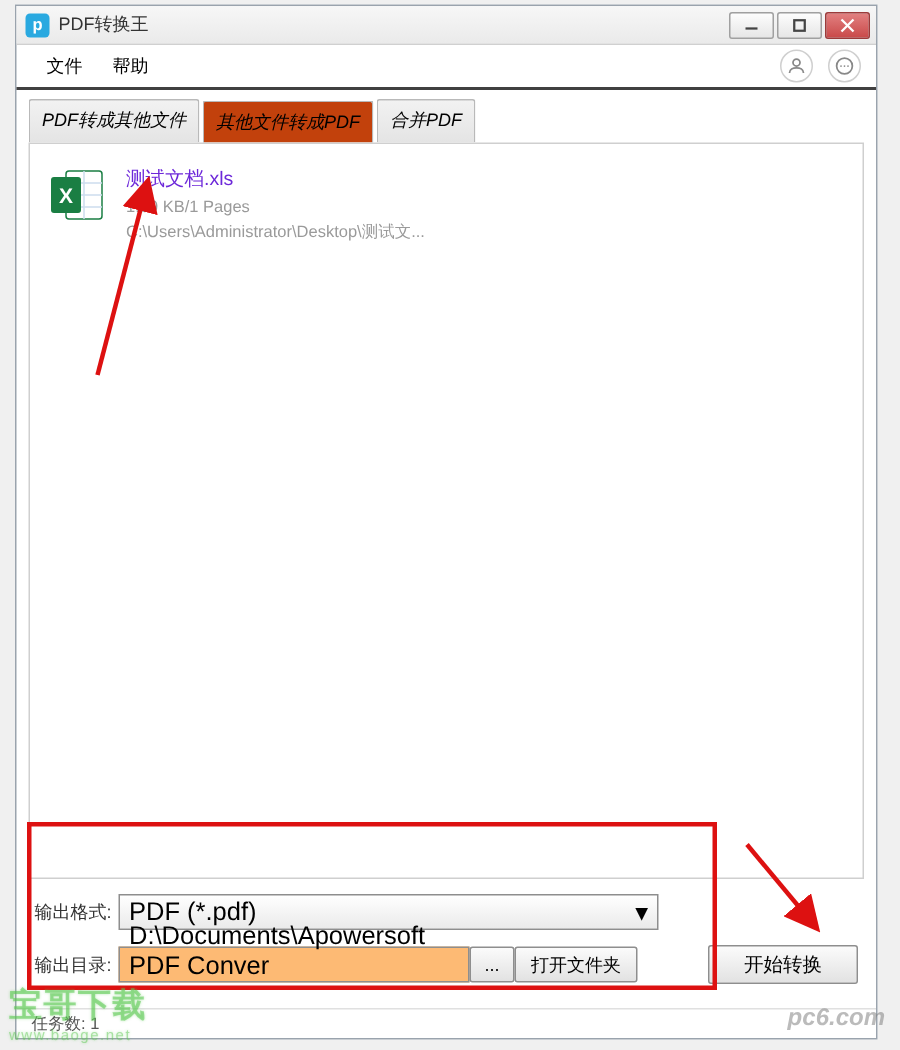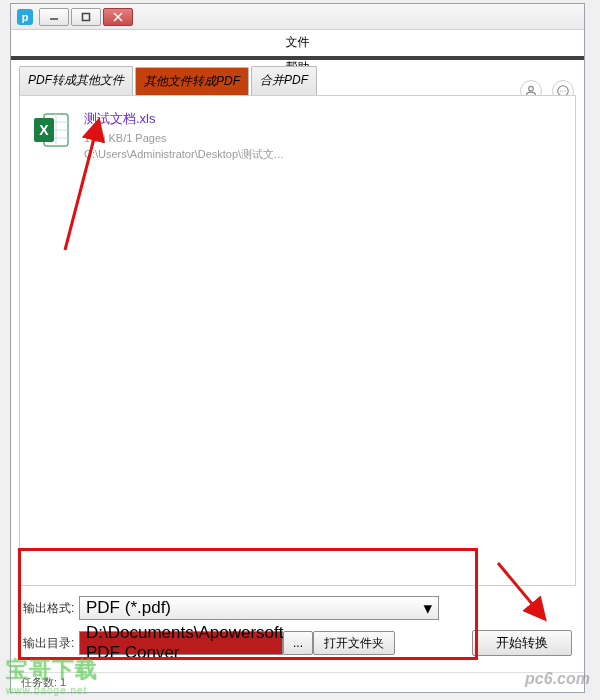--- a/index.html
+++ b/index.html
@@ -49,22 +49,21 @@
     border-radius: 2px;
     font-size: 10px;
     cursor: pointer;
   }
   .win-btn.close { background: linear-gradient(#e28080,#c94a4a); color:#fff; border-color:#9c3a3a;}
   .menubar {
     height: 30px;
     display: flex;
     align-items: center;
     padding: 0 10px;
-    border-bottom: 4px solid #404040;
-    flex-direction: column;
+    border-bottom: 2px solid #404040;
   }
   .menu-item { padding: 4px 10px; cursor: pointer; }
   .menubar-right { margin-left: auto; display:flex; gap:10px; align-items:center;}
   .icon-btn {
     width: 22px; height: 22px;
     border: 1px solid #cfcfcf;
     border-radius: 50%;
     display: flex; align-items:center; justify-content:center;
     cursor: pointer;
     color:#888;
@@ -125,21 +124,21 @@
   .form-label { width: 56px; font-size: 12px; color:#333;}
   .select,.text-input {
     height: 24px;
     border: 1px solid #8e8e8e;
     background: linear-gradient(#fff,#eaeaea);
     padding: 0 6px;
     font-size: 17px;
     display:flex;align-items:center;justify-content:space-between;
   }
   .select { width: 360px; cursor: pointer;}
-  .text-input { width: 204px; background:#b91c1c; }
+  .text-input { width: 234px; background:#fdba74;align-items:flex-end; }
   .btn {
     height: 24px;
     padding: 0 10px;
     border: 1px solid #8e8e8e;
     background: linear-gradient(#fbfbfb,#e2e2e2);
     cursor: pointer;
     display:flex;align-items:center;justify-content:center;
     font-size:12px;
     border-radius:2px;
   }
@@ -176,20 +175,21 @@
     pointer-events:none;
   }
 </style>
 </head>
 <body>
 
 <div class="window">
 
   <div class="titlebar">
     <div class="app-icon">p</div>
+    <div class="title-text">PDF转换王</div>
     <div class="win-controls">
       <div class="win-btn">
         <svg width="10" height="10">
             <line x1="1" y1="7" x2="9" y2="7" stroke="#444" stroke-width="1.5"></line>
           </svg>
       </div>
       <div class="win-btn">
         <svg width="10" height="10">
             <rect x="1.5" y="1.5" width="7" height="7" fill="none" stroke="#444" stroke-width="1.5"></rect>
           </svg>

